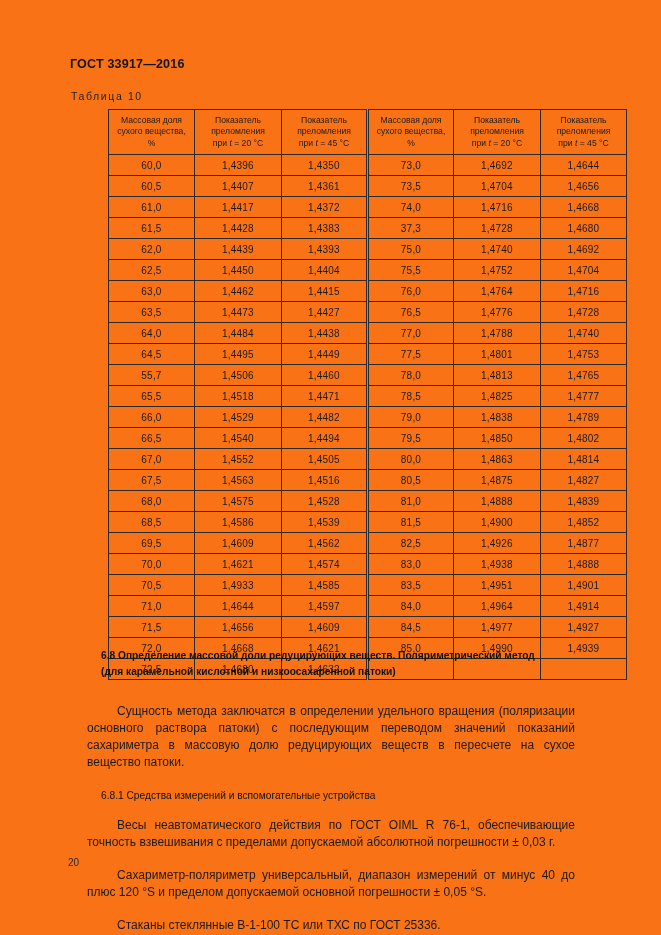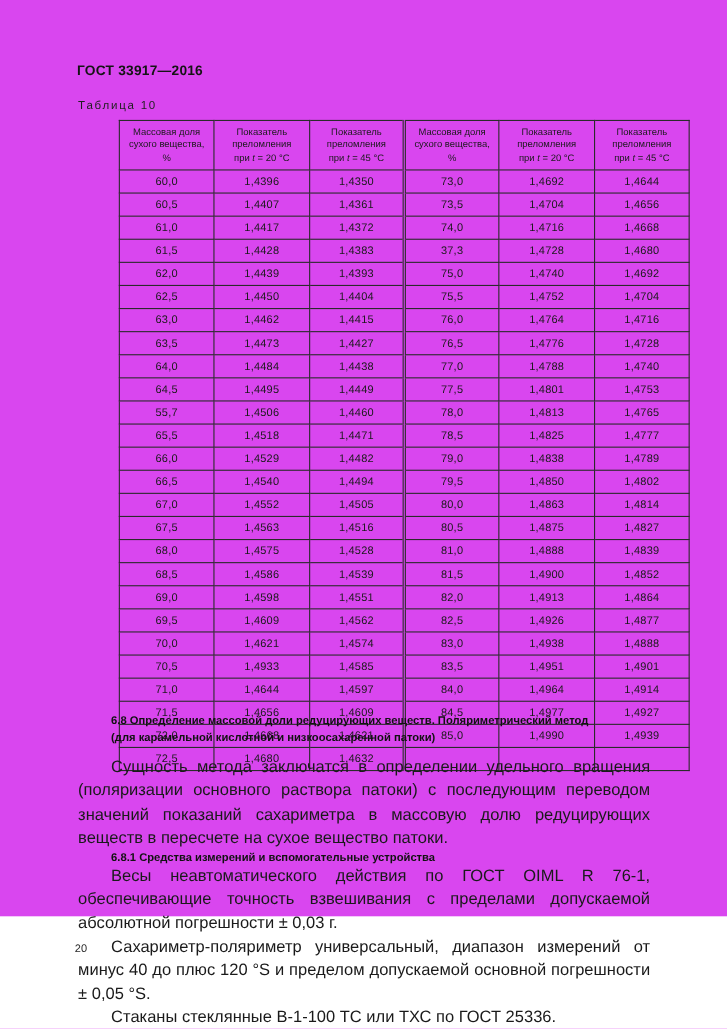--- a/index.html
+++ b/index.html
@@ -14,22 +14,22 @@
     font-family: "Liberation Sans", sans-serif;
     color: #1a1a1a;
     overflow: hidden;
   }
 
   .page {
     position: absolute;
     left: 0;
     top: 0;
     width: 661px;
-    height: 833px;
-    background: #d946ef;
+    height: 935px;
+    background: #f97316;
   }
 
   
   .doc-header {
     position: absolute;
     left: 70px;
     top: 57px;
     font-size: 12.5px;
     font-weight: bold;
     letter-spacing: 0.2px;
@@ -96,33 +96,33 @@
   .sec-head {
     font-size: 10.2px;
     font-weight: bold;
     line-height: 1.42;
     margin: 0 0 2px 0;
     padding-left: 30px;
     color: #111;
   }
   .sec-head.cont { padding-left: 30px; }
   .para {
-    font-size: 15px;
+    font-size: 12px;
     line-height: 1.43;
-    margin: 0;
+    margin: 16px;
     text-align: justify;
     text-indent: 30px;
     color: #1a1a1a;
   }
   .para.tight { text-align: left; }
   .spacer-sm { height: 5px; }
   .spacer-xs { height: 2px; }
   .sec-head-2 {
     font-size: 10.2px;
-    font-weight: bold;
+    font-weight: normal;
     margin: 0;
     padding-left: 30px;
     color: #111;
   }
 
   .page-number {
     position: absolute;
     left: 68px;
     top: 845px;
     font-size: 10px;
@@ -322,28 +322,20 @@
           </tr>
           <tr>
             <td>68,5</td>
             <td>1,4586</td>
             <td class="split-left">1,4539</td>
             <td class="split-right">81,5</td>
             <td>1,4900</td>
             <td>1,4852</td>
           </tr>
           <tr>
-            <td>69,0</td>
-            <td>1,4598</td>
-            <td class="split-left">1,4551</td>
-            <td class="split-right">82,0</td>
-            <td>1,4913</td>
-            <td>1,4864</td>
-          </tr>
-          <tr>
             <td>69,5</td>
             <td>1,4609</td>
             <td class="split-left">1,4562</td>
             <td class="split-right">82,5</td>
             <td>1,4926</td>
             <td>1,4877</td>
           </tr>
           <tr>
             <td>70,0</td>
             <td>1,4621</td>

